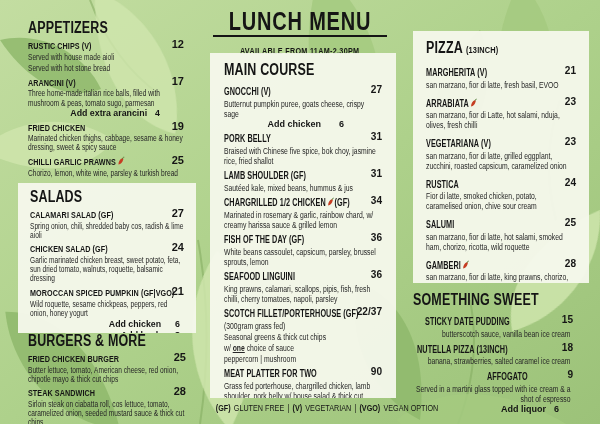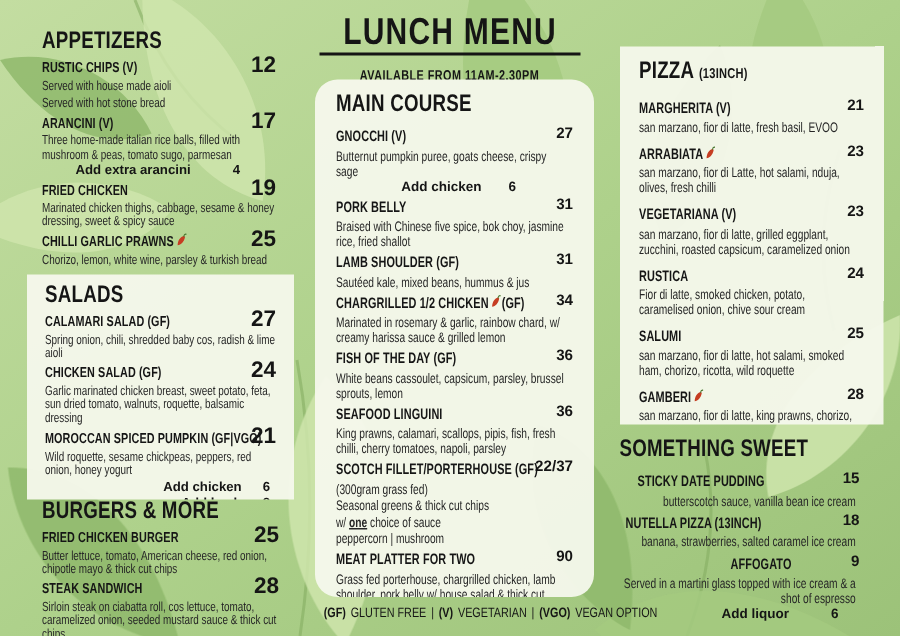--- a/index.html
+++ b/index.html
@@ -3,44 +3,44 @@
 <meta charset="utf-8">
 <style>
   html,body{margin:0;padding:0;}
   .page{position:relative;width:600px;height:424px;overflow:hidden;
         font-family:"Liberation Sans",sans-serif;color:#151515;background:#aed18b;}
   .bg{position:absolute;left:0;top:0;}
 
   
   .panel{position:absolute;background:rgba(245,248,236,0.95);box-sizing:border-box;}
   .panel-salads{left:18px;top:183px;width:178px;height:150px;padding:6px 12px;overflow:hidden;}
-  .panel-main{left:210px;top:53px;width:186px;height:345px;padding:9px 14px;overflow:hidden;border-radius:15px;}
+  .panel-main{left:210px;top:53px;width:186px;height:345px;padding:9px 14px;overflow:hidden;}
   .panel-pizza{left:413px;top:31px;width:176px;height:252px;padding:9px 13px;overflow:hidden;}
 
   
   .col{position:absolute;}
   .col-appetizers{left:28px;top:20px;width:156px;}
   .col-burgers{left:28px;top:333px;width:158px;}
   .col-sweet{left:413px;top:292px;width:160px;text-align:right;}
 
   
   .hd{display:inline-block;transform:scaleX(.78);transform-origin:left center;
       white-space:nowrap;font-weight:700;font-size:16px;letter-spacing:.2px;}
   .hrow{line-height:16px;margin-bottom:3px;}
   .pnote{font-size:9.5px;font-weight:700;margin-left:4px;}
 
   
   .item{margin-bottom:2.5px;}
   .irow{position:relative;padding-right:30px;line-height:10.5px;}
   .nm{display:inline-block;white-space:nowrap;transform:scaleX(.75);
       transform-origin:left center;font-weight:700;font-size:9.6px;letter-spacing:.1px;}
-  .price{position:absolute;right:0;top:0;font-weight:700;font-size:15px;}
+  .price{position:absolute;right:0;top:0;font-weight:700;font-size:11px;}
   .desc{width:133%;transform:scaleX(.75);transform-origin:left top;
         font-size:8.8px;line-height:9.2px;color:#262626;margin-top:1px;}
-  .addon{display:flex;justify-content:flex-end;gap:28px;font-weight:700;
+  .addon{display:flex;justify-content:flex-end;gap:8px;font-weight:700;
          font-size:8.8px;line-height:9.4px;margin-top:1px;}
 
   
   .md .item{margin-bottom:2.5px;}
   .md .irow{line-height:11.5px;}
   .md .nm{font-size:10.1px;transform:scaleX(.72);}
   .md .price{font-size:10.1px;}
   .md .desc{font-size:9.2px;line-height:10px;transform:scaleX(.74);}
   .pz .item{margin-bottom:6px;}
   .sw .item{margin-bottom:3px;}

